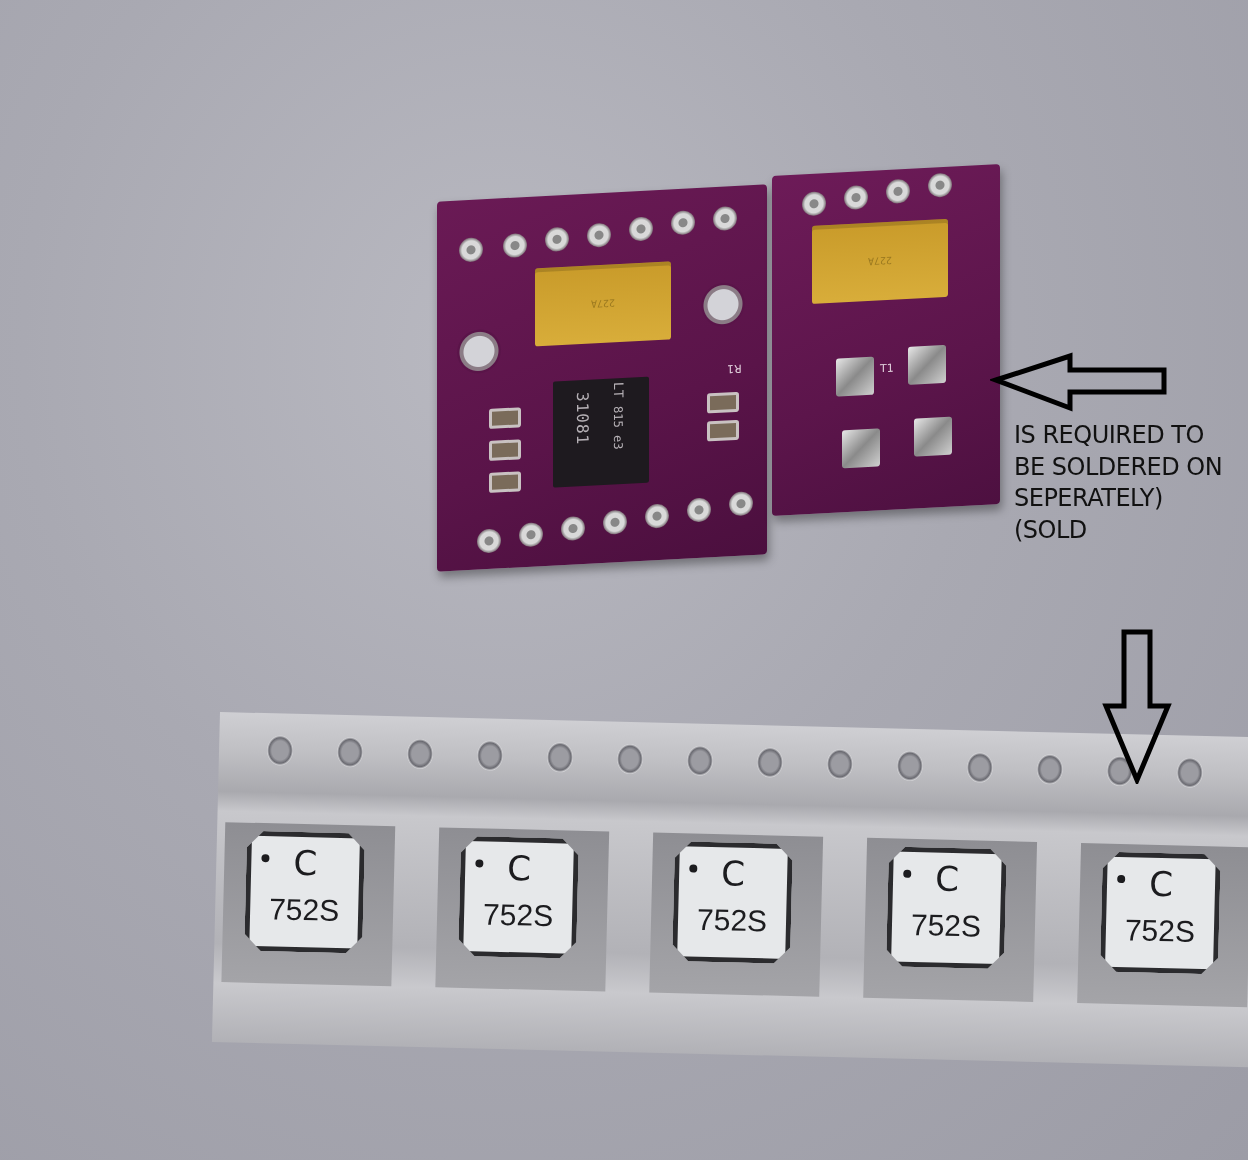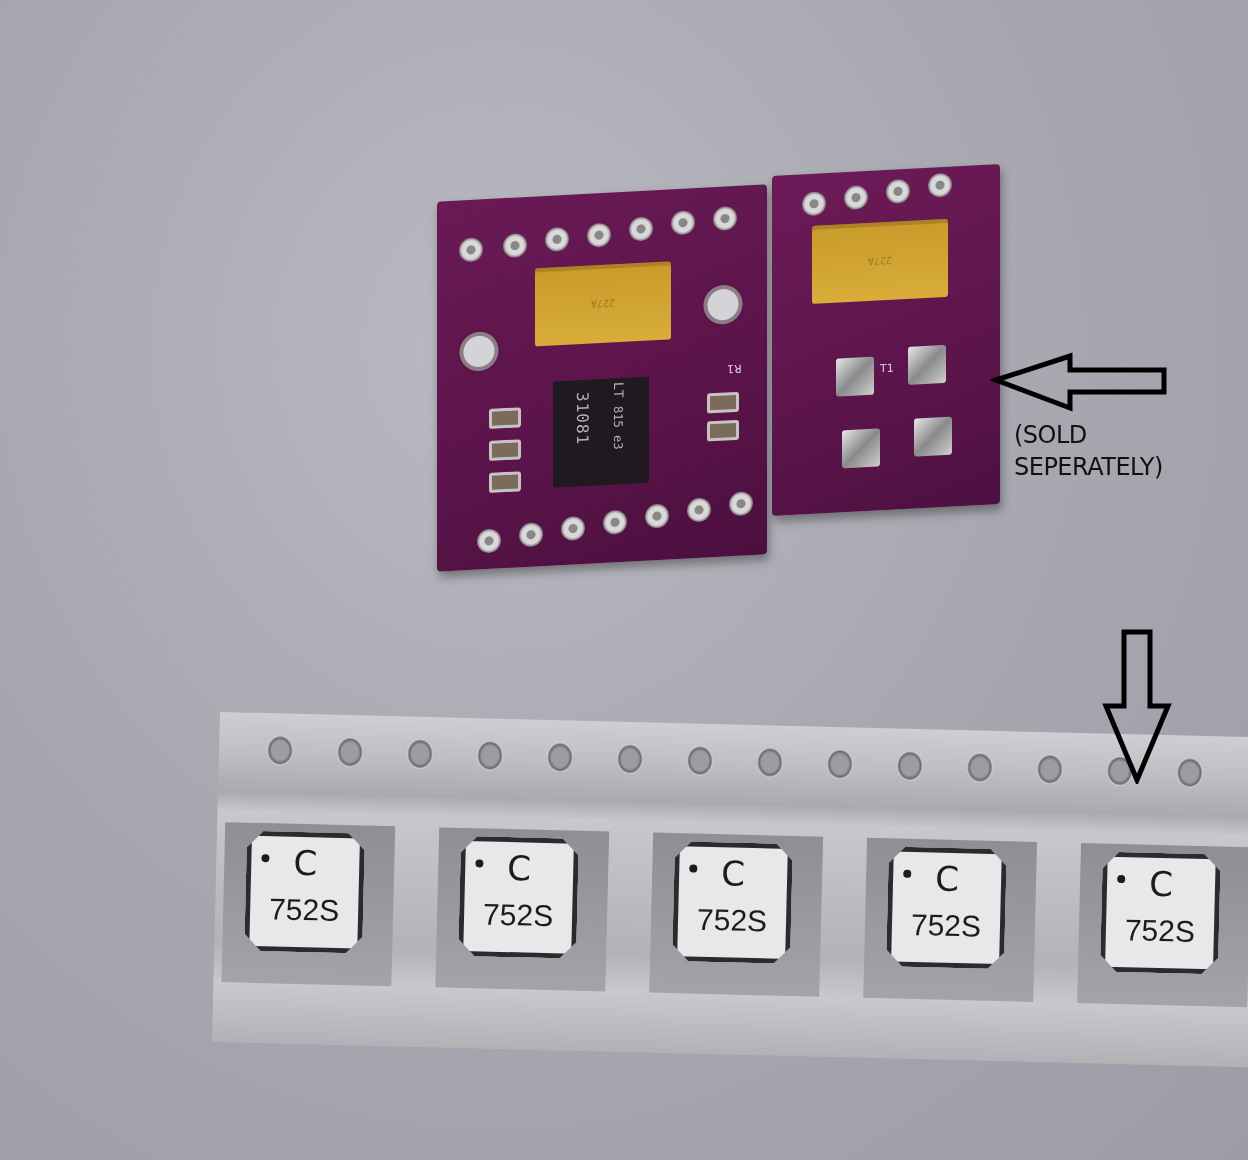--- a/index.html
+++ b/index.html
@@ -185,15 +185,17 @@
 </div>
 
 <svg class="abs" style="left:990px;top:352px" width="180" height="62">
   <polygon points="6,28 80,4 80,18 174,18 174,40 80,40 80,56" fill="none" stroke="#000" stroke-width="5" stroke-linejoin="miter"></polygon>
 </svg>
 <svg class="abs" style="left:1100px;top:628px" width="74" height="156">
   <polygon points="24,4 50,4 50,78 68,78 37,152 6,78 24,78" fill="none" stroke="#000" stroke-width="5" stroke-linejoin="miter"></polygon>
 </svg>
 
 <div class="abs note">
+  <div>IS REQUIRED TO</div>
+  <div>BE SOLDERED ON</div>
+  <div>SEPERATELY)</div>
   <div>(SOLD</div>
-  <div>SEPERATELY)</div>
 </div>
 
 </body></html>

